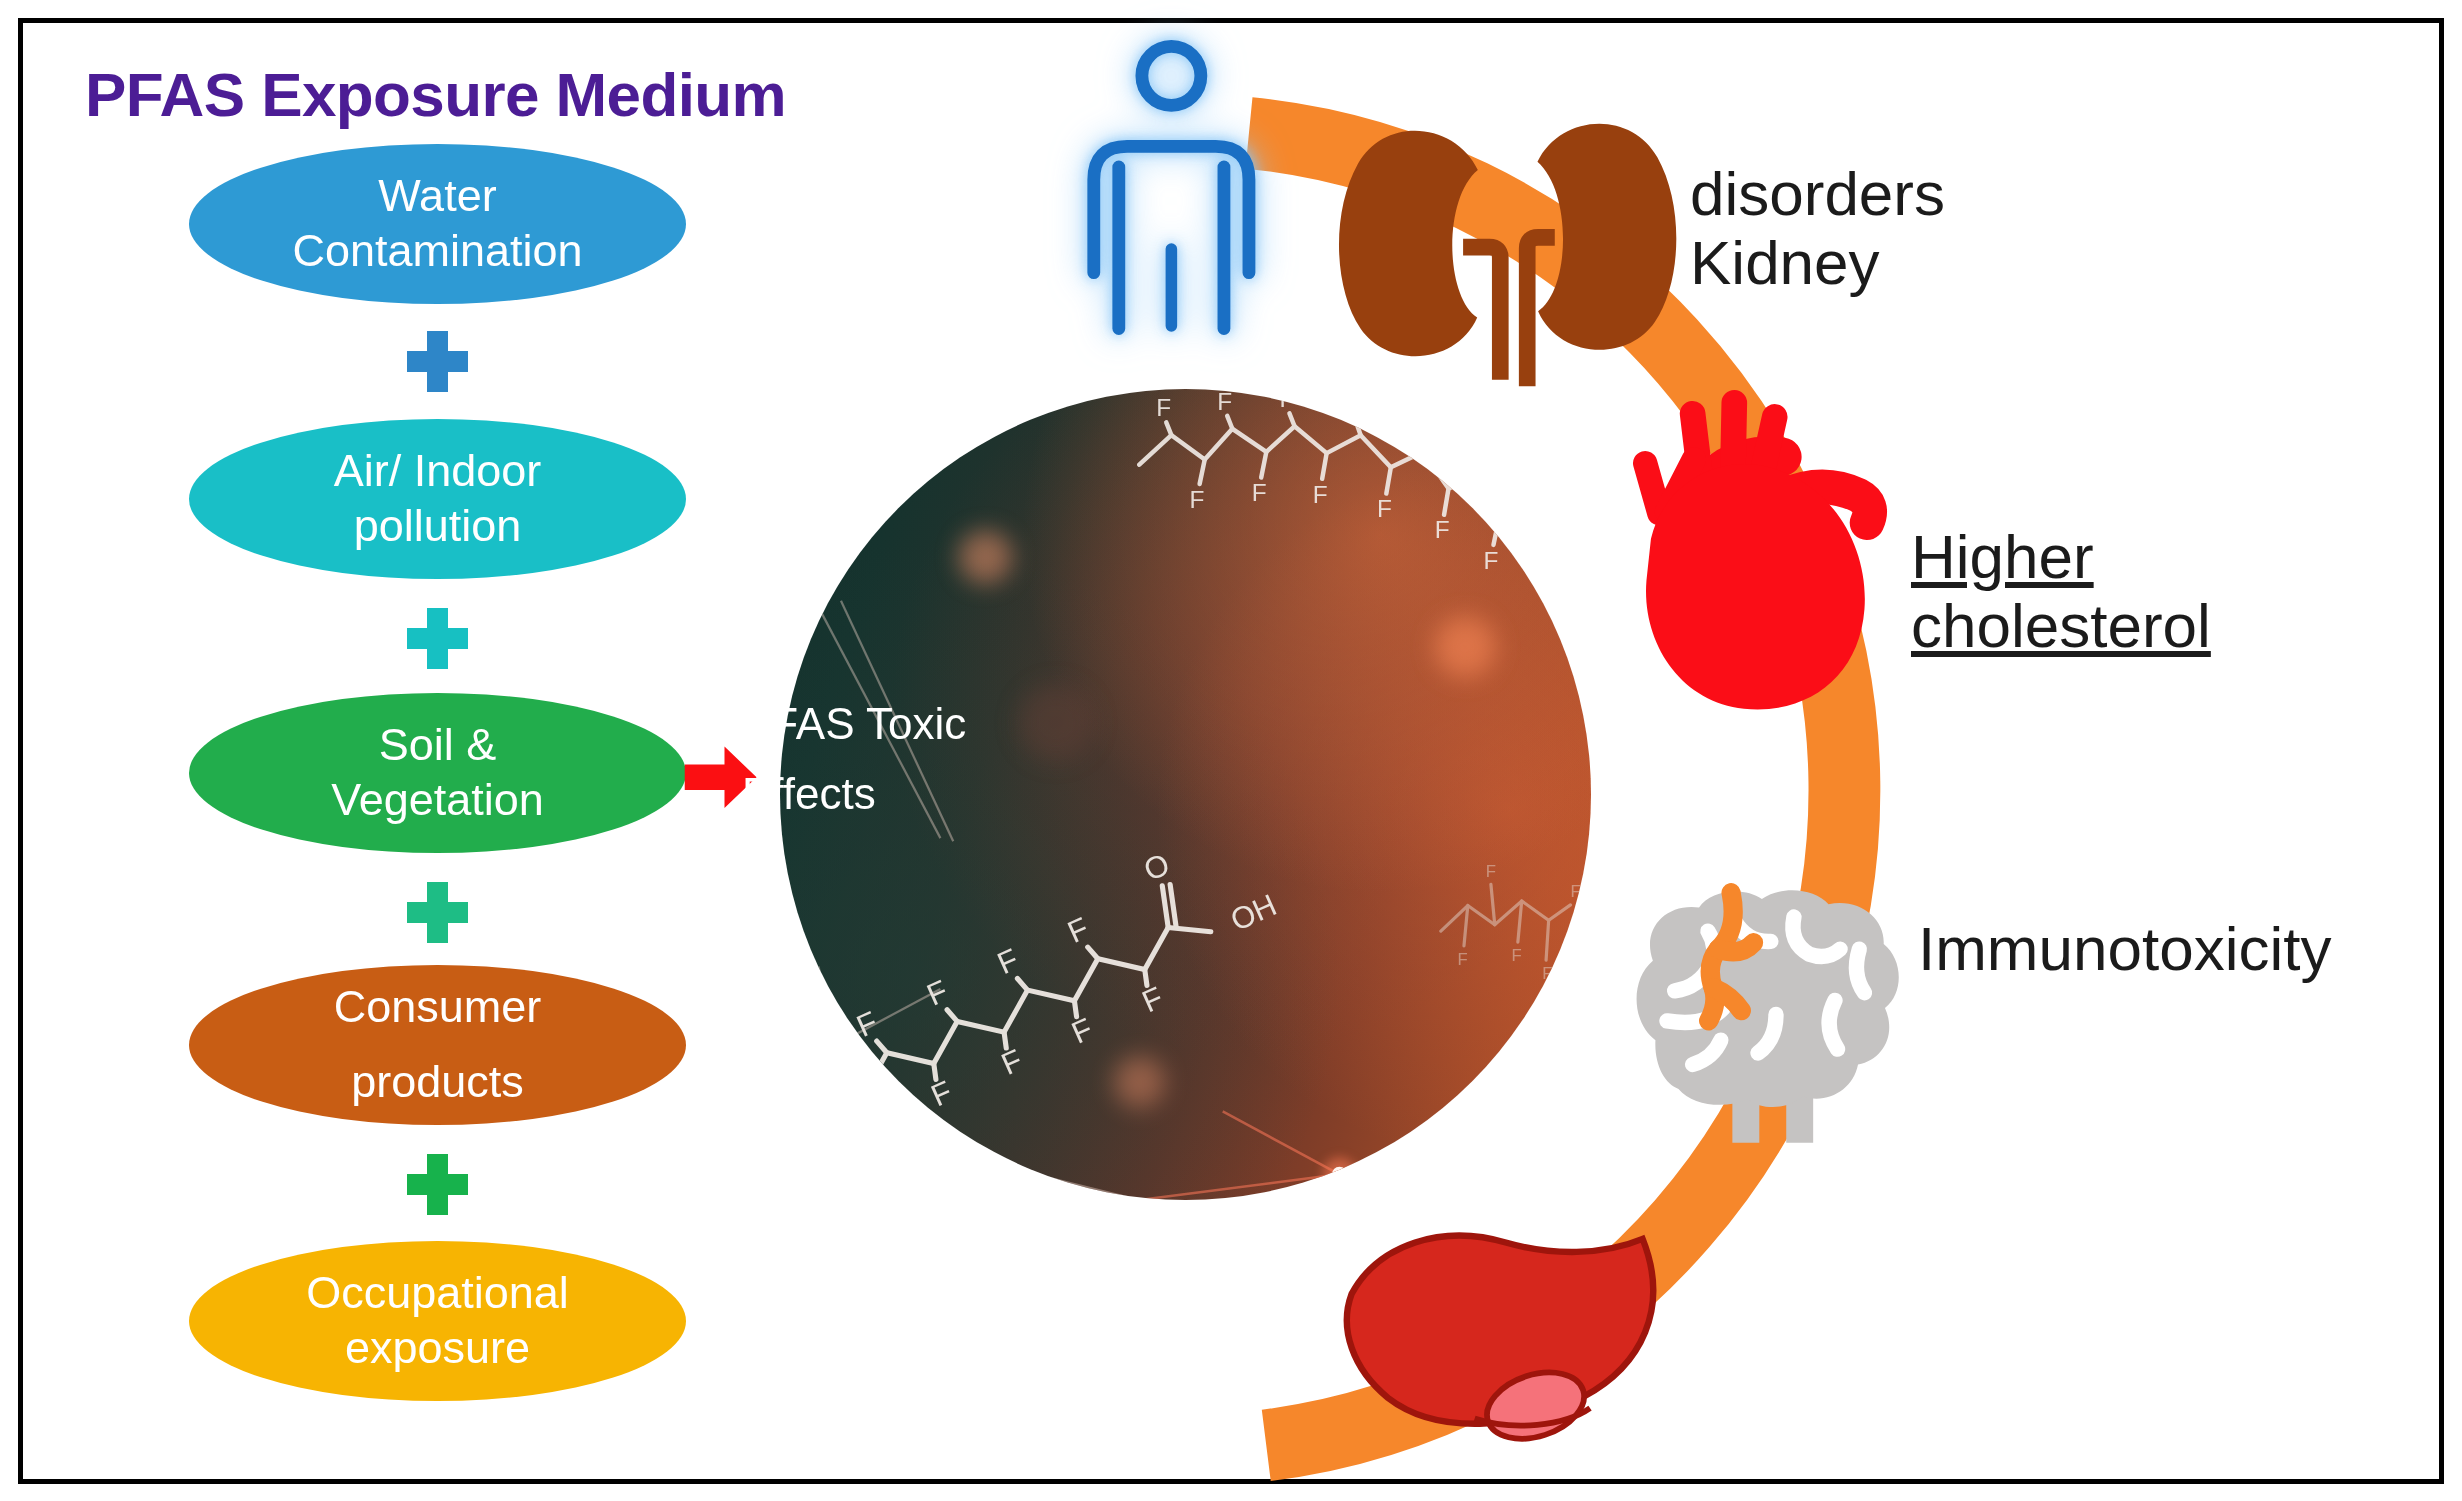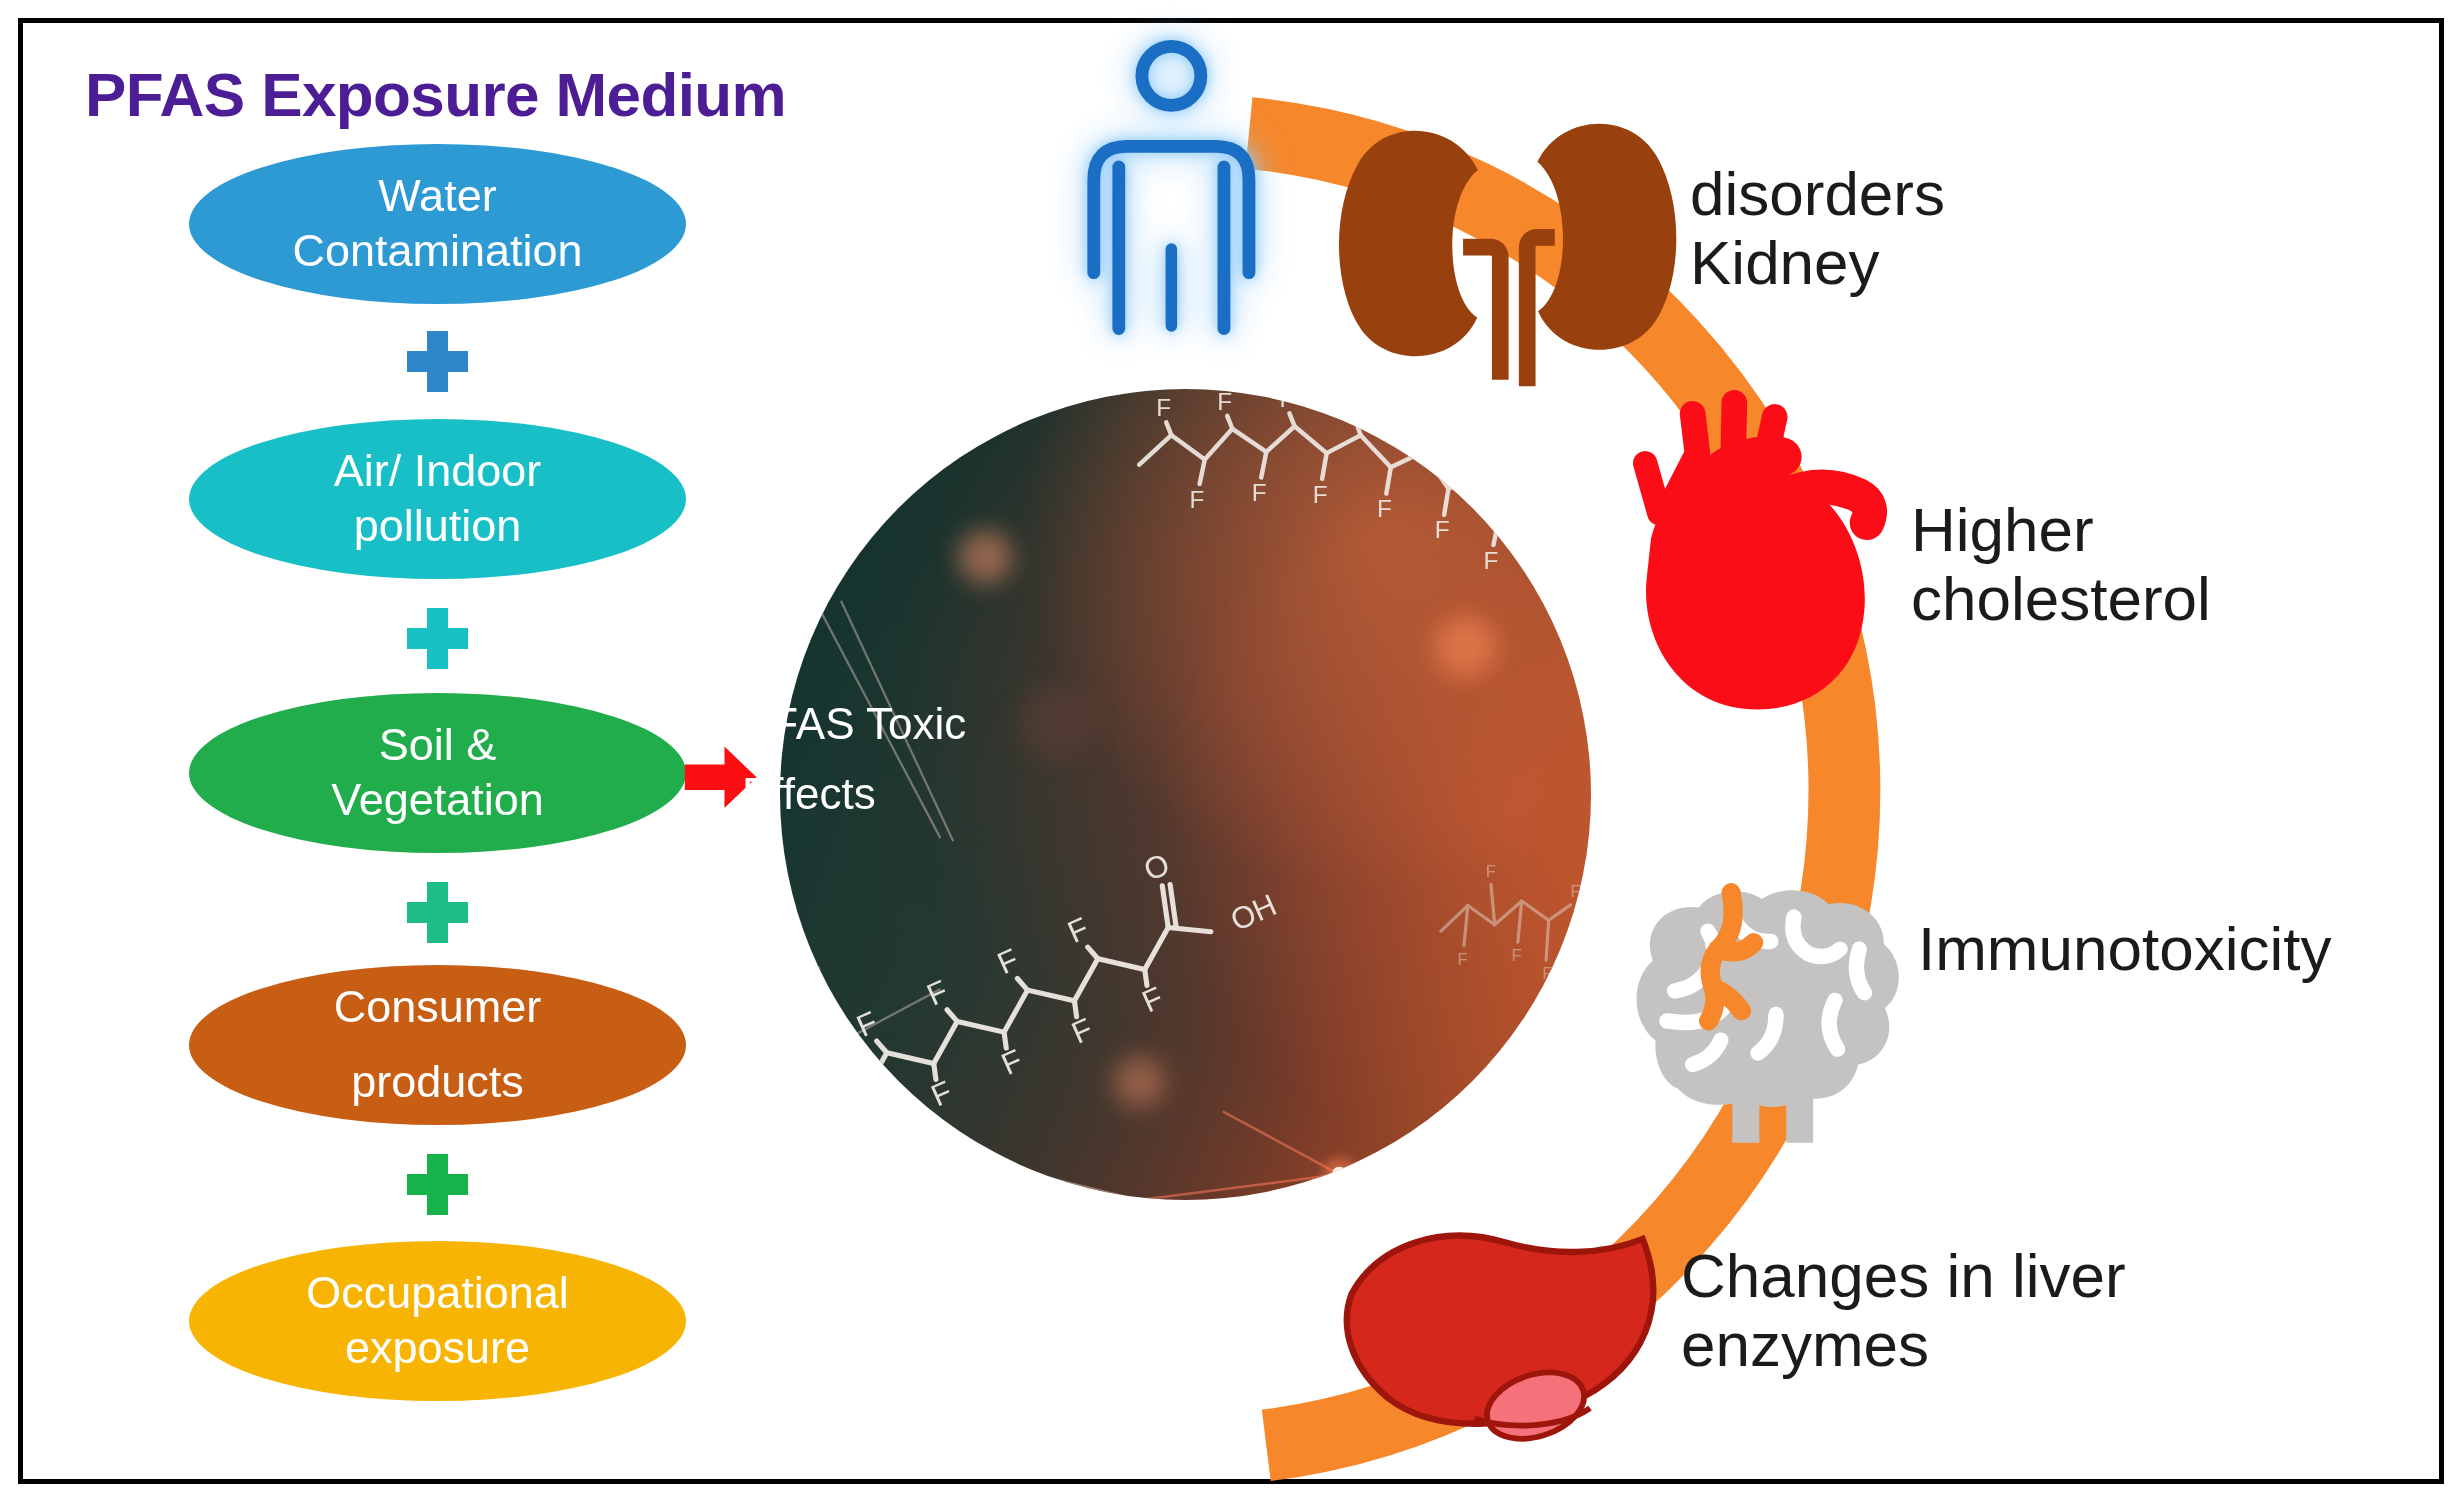--- a/index.html
+++ b/index.html
@@ -261,26 +261,22 @@
 
   <div class="center-label">
     <div>PFAS Toxic</div>
     <div>Effects</div>
   </div>
 
   <div class="effect-label" style="left:1690px;top:159px;">
     <div>disorders</div>
     <div>Kidney</div>
   </div>
-  <div class="effect-label" style="left:1911px;top:495px;">
+  <div class="effect-label" style="left:1911px;top:522px;text-decoration:underline;">
     <div>Higher</div>
     <div>cholesterol</div>
   </div>
   <div class="effect-label" style="left:1918px;top:914px;">
     <div>Immunotoxicity</div>
   </div>
-  <div class="effect-label" style="left:1681px;top:1241px;">
-    <div>Changes in liver</div>
-    <div>enzymes</div>
-  </div>
 
 </div>
 
 
 </body></html>

